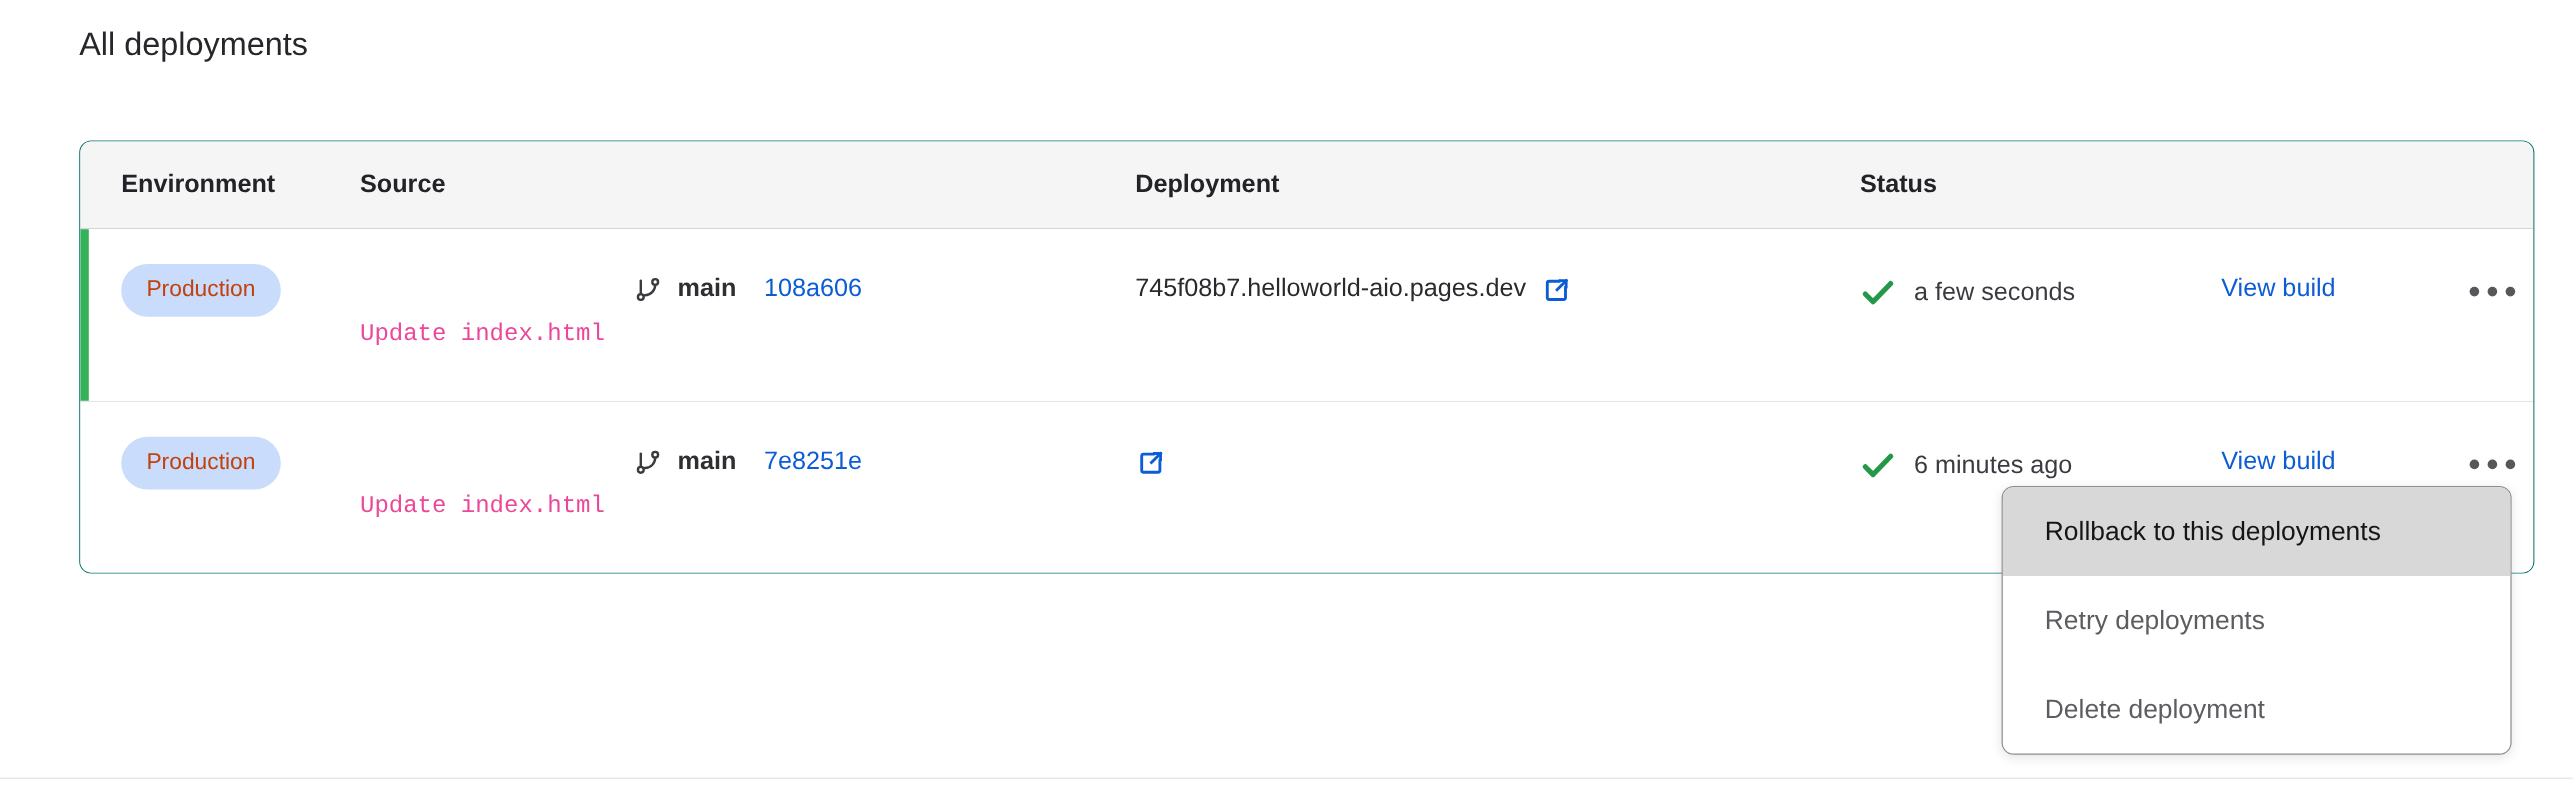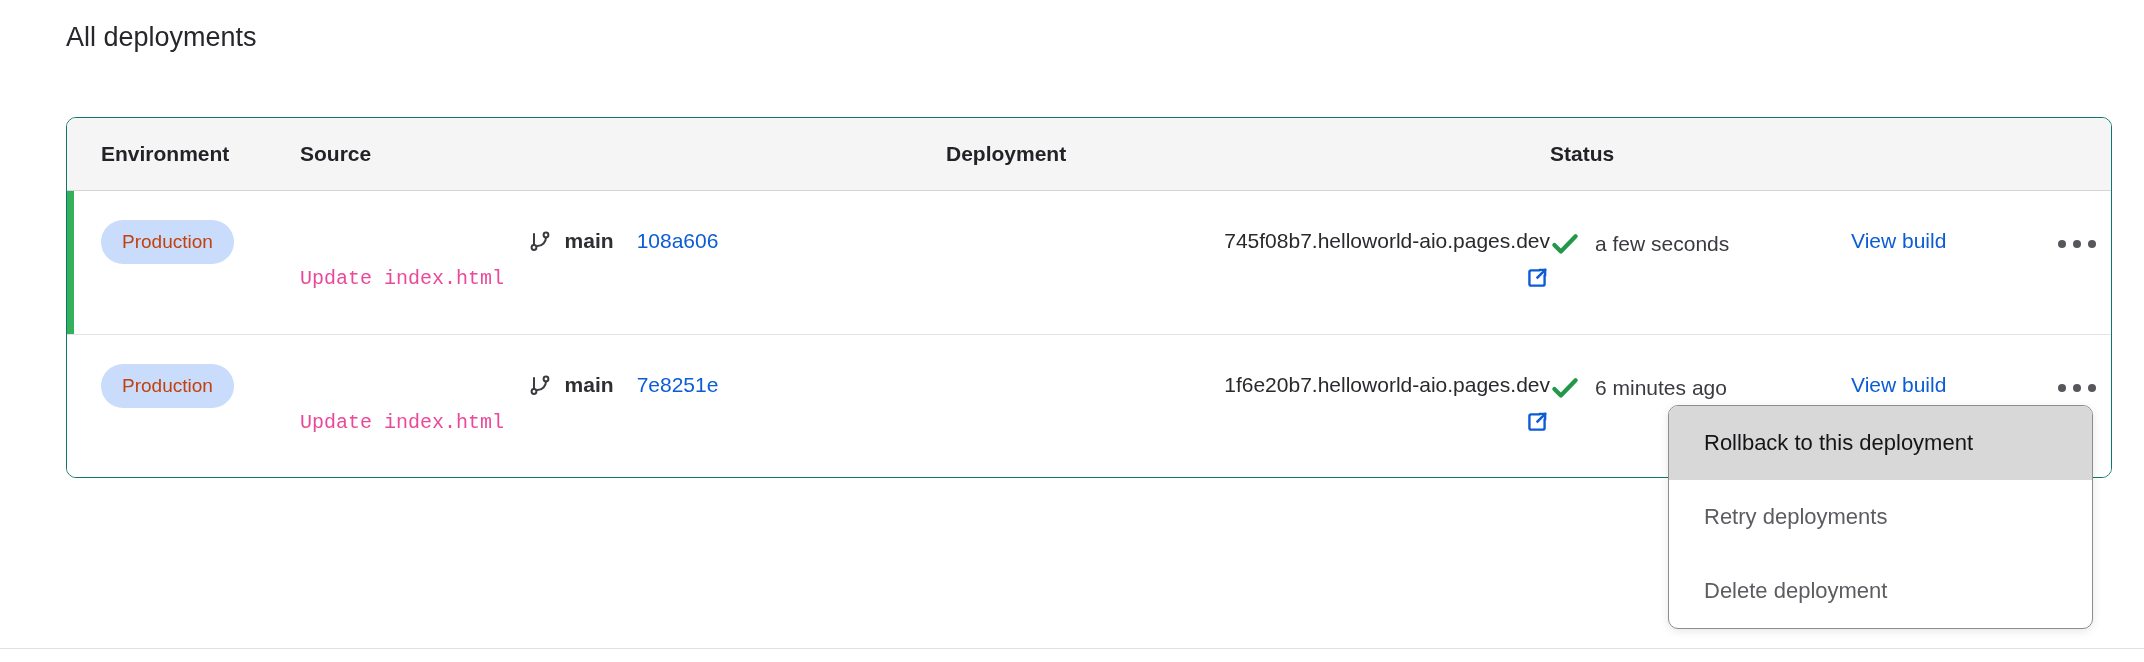--- a/index.html
+++ b/index.html
@@ -90,24 +90,23 @@
     cursor: pointer;
   }
   .commit-msg {
     margin-top: 14px;
     font-size: 20px;
     color: #ec4899;
     font-family: Liberation Mono, monospace;
   }
   .deploy-line {
     display: flex;
-    align-items: flex-end;
+    align-items: flex-start;
     gap: 12px;
     color: #29292e;
-    flex-direction: column;
   }
   .status-line {
     display: flex;
     align-items: center;
     gap: 15px;
     color: #3a3a40;
   }
   .view-build {
     color: #0b5cd5;
     text-decoration: none;
@@ -245,21 +244,20 @@
               <path d="M18 8.5a8.5 8.5 0 0 1-8.5 8.5"></path>
             </svg>
         </span>
         <span class="branch-name">main</span>
         <a class="commit-link">7e8251e</a>
       </div>
       <div class="commit-msg">Update index.html</div>
     </div>
     <div class="cell">
       <div class="deploy-line">
-        <span>1f6e20b7.helloworld-aio.pages.dev</span>
         <span class="icon">
           <svg width="26" height="26" viewBox="0 0 24 24" fill="none" stroke="#0b5cd5" stroke-width="2.2" stroke-linecap="square">
               <path d="M14 5H6.5C5.7 5 5 5.7 5 6.5v11c0 .8.7 1.5 1.5 1.5h11c.8 0 1.5-.7 1.5-1.5V10"></path>
               <path d="M12.5 11.5 19.5 4.5"></path>
               <path d="M14.8 4.5h4.7v4.7"></path>
             </svg>
         </span>
       </div>
     </div>
     <div class="cell">
@@ -280,18 +278,18 @@
           <i></i>
           <i></i>
           <i></i>
         </button>
     </div>
   </div>
 
 </div>
 
 <div class="context-menu">
-  <div class="item highlighted">Rollback to this deployment</div>
+  <div class="item highlighted">Rollback to this deployments</div>
   <div class="item">Retry deployments</div>
   <div class="item">Delete deployment</div>
 </div>
 
 <div class="bottom-divider"></div>
 
 </body></html>

